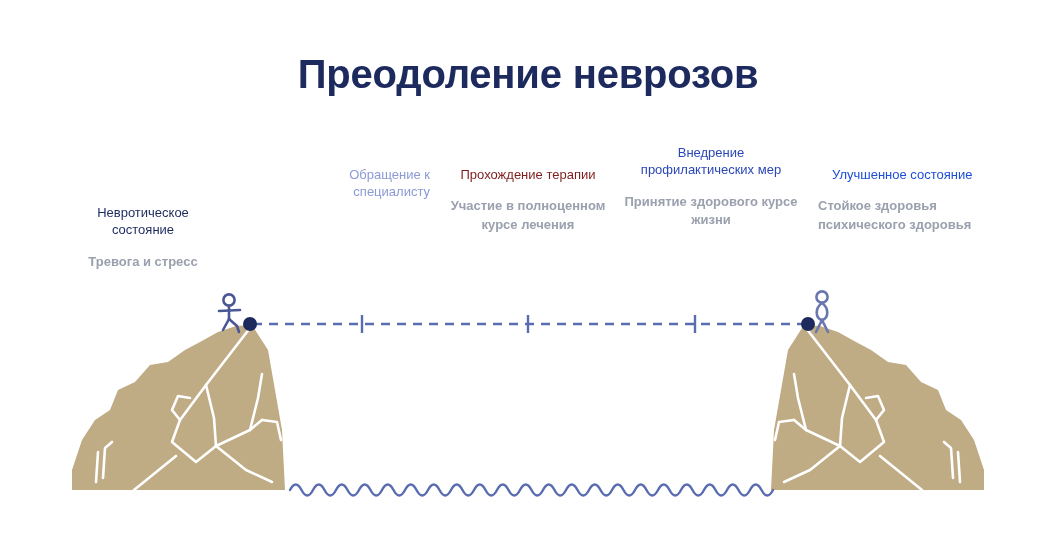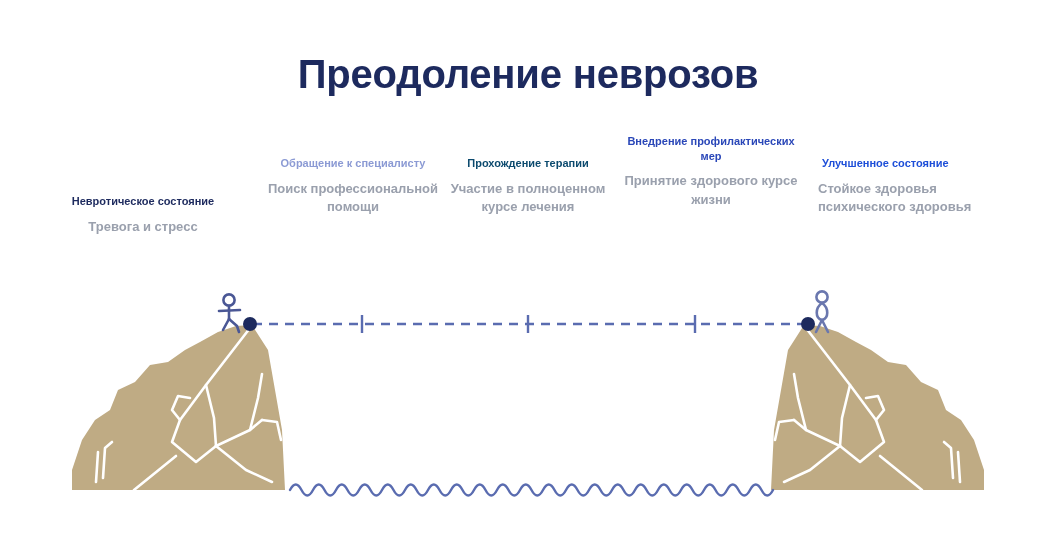--- a/index.html
+++ b/index.html
@@ -32,42 +32,42 @@
     letter-spacing: -0.2px;
     line-height: 1.1;
   }
 
   
   .step {
     position: absolute;
     box-sizing: border-box;
   }
   .step-head {
-    font-size: 11px;
-    font-weight: bold;
+    font-size: 13px;
+    font-weight: normal;
     line-height: 1.33;
-    margin: 4px;
+    margin: 14px;
   }
   .step-desc {
     font-size: 13px;
     font-weight: bold;
     line-height: 1.42;
     color: #9aa0ad;
     margin: 9px 0 0 0;
   }
 
   #step-1 { left: 52px;  top: 190px; width: 182px; text-align: center; }
   #step-2 { left: 262px; top: 152px; width: 182px; text-align: center; }
   #step-3 { left: 440px; top: 152px; width: 176px; text-align: center; }
   #step-4 { left: 616px; top: 130px; width: 190px; text-align: center; }
   #step-5 { left: 818px; top: 152px; width: 180px; text-align: left; }
 
   #step-1 .step-head { color: #1d2a5e; }
-  #step-2 .step-head { color: #8b9ad4; }
-  #step-3 .step-head { color: #0c4a6e; }
+  #step-2 .step-head { color: #8b9ad4; text-align: right; }
+  #step-3 .step-head { color: #7f1d1d; }
   #step-4 .step-head { color: #2a47b8; }
   #step-5 .step-head { color: #1d4ed8; }
 
   
   #scene {
     position: absolute;
     left: 0;
     top: 270px;
     width: 1056px;
     height: 270px;
@@ -81,21 +81,20 @@
 
   <div id="title">Преодоление неврозов</div>
 
   <div class="step" id="step-1">
     <div class="step-head">Невротическое состояние</div>
     <div class="step-desc">Тревога и стресс</div>
   </div>
 
   <div class="step" id="step-2">
     <div class="step-head">Обращение к специалисту</div>
-    <div class="step-desc">Поиск профессиональной помощи</div>
   </div>
 
   <div class="step" id="step-3">
     <div class="step-head">Прохождение терапии</div>
     <div class="step-desc">Участие в полноценном курсе лечения</div>
   </div>
 
   <div class="step" id="step-4">
     <div class="step-head">Внедрение профилактических мер</div>
     <div class="step-desc">Принятие здорового курсе жизни</div>

